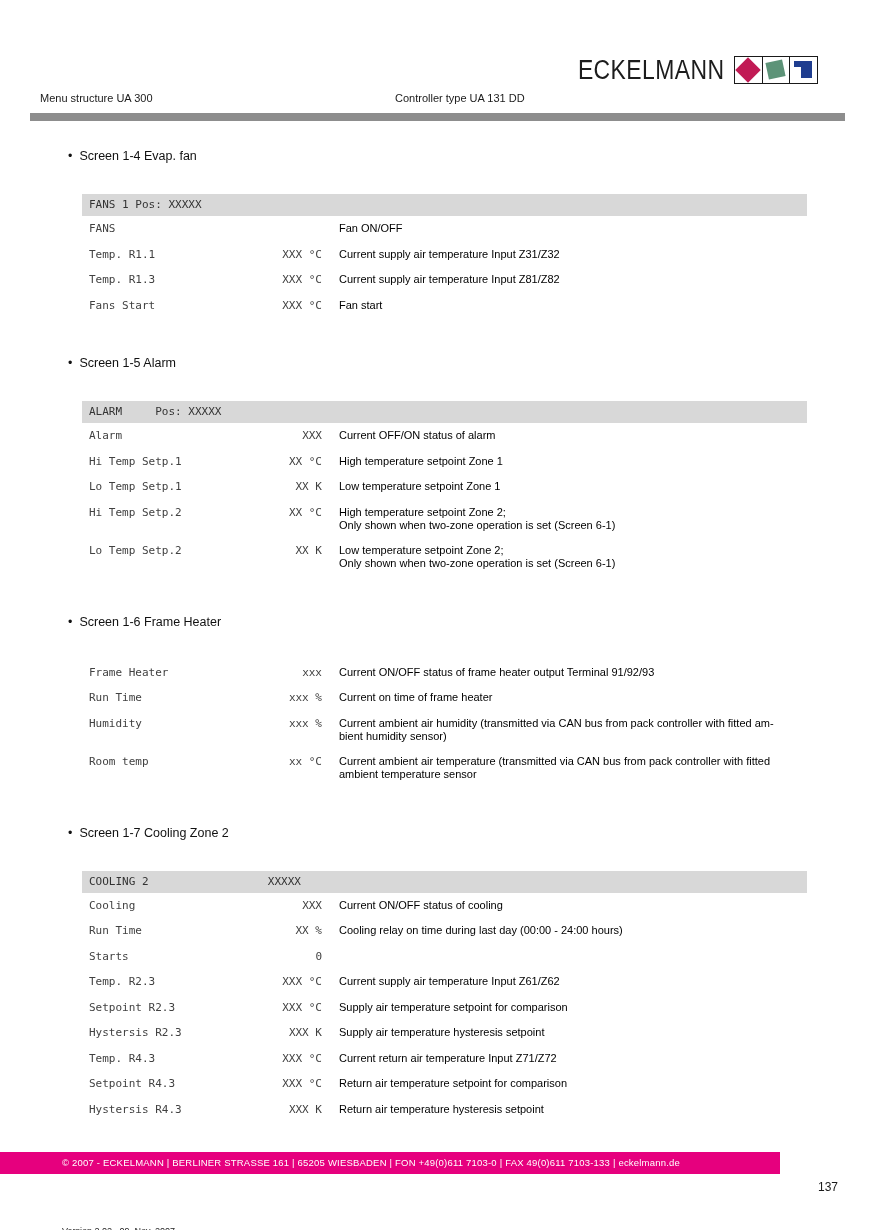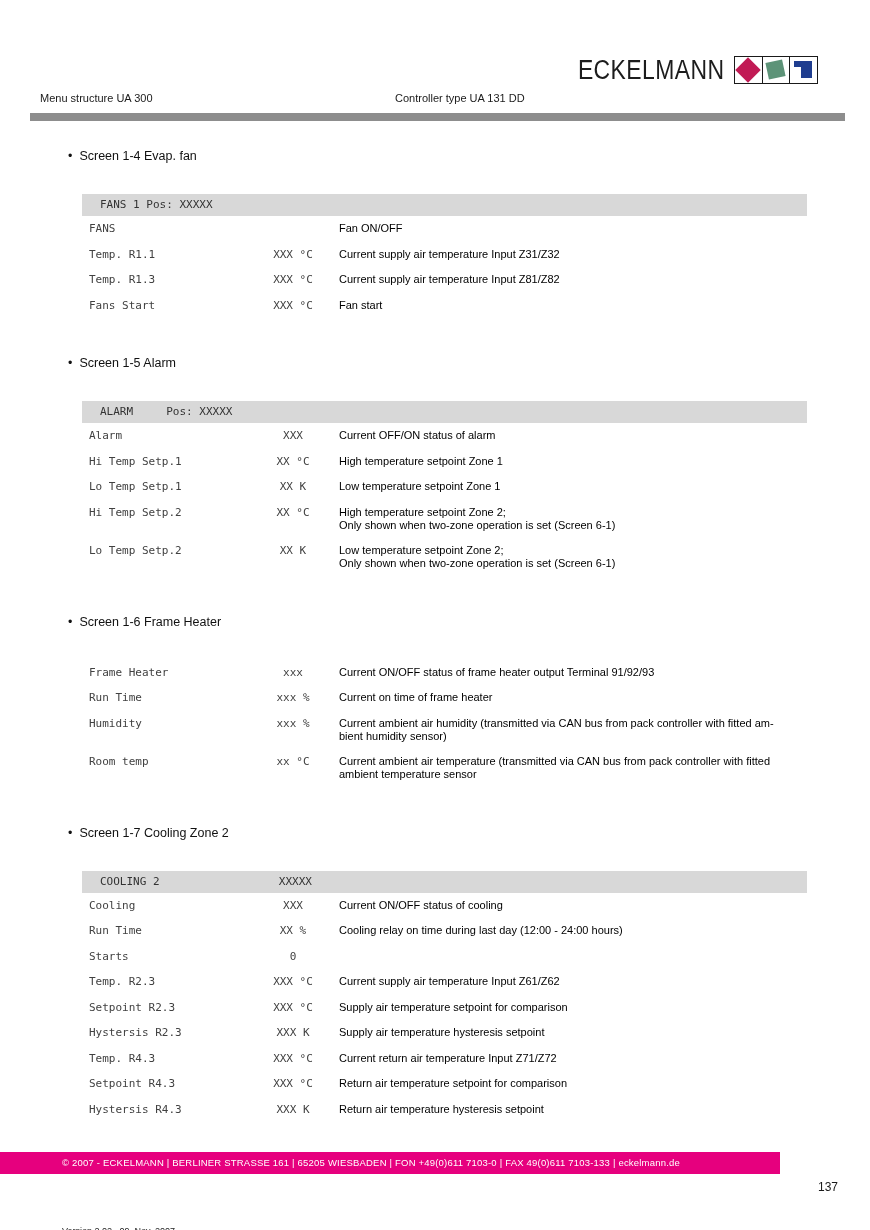--- a/index.html
+++ b/index.html
@@ -37,31 +37,31 @@
   .content{position:absolute;left:82px;top:149px;width:725px;}
   .section-title{
     display:flex;gap:7px;margin-left:-14px;font-size:12.5px;color:#111;
     line-height:15px;margin-bottom:30px;
   }
   .screen-section + .screen-section .section-title{margin-top:38px;}
   .stable{width:725px;}
   .thead{
     background:var(--thead-gray);height:22px;line-height:22px;
     font-family:"DejaVu Sans Mono","Liberation Mono",monospace;
-    font-size:11px;color:#333;padding-left:18px;white-space:pre;
+    font-size:11px;color:#333;padding-left:7px;white-space:pre;
   }
   .trow{
     display:grid;grid-template-columns:175px 58px 1fr;
     padding:6px 0 6.5px 7px;align-items:start;
   }
   .tlabel,.tvalue{
     font-family:"DejaVu Sans Mono","Liberation Mono",monospace;
     font-size:11px;color:#414141;line-height:13px;white-space:pre;
   }
-  .tvalue{text-align:center;}
+  .tvalue{text-align:right;}
   .tdesc{
     font-size:11px;color:#000;line-height:13px;padding-left:17px;
     white-space:pre-line;
   }
   
   .footer-bar{
     position:absolute;left:0;top:1152px;width:780px;height:22px;
     background:var(--magenta);color:#fff;font-size:9.5px;line-height:22px;
     padding-left:62px;letter-spacing:.2px;
   }
@@ -214,21 +214,21 @@
 
   <div class="trow">
     <span class="tlabel">Cooling</span>
     <span class="tvalue">XXX</span>
     <span class="tdesc">Current ON/OFF status of cooling</span>
   </div>
 
   <div class="trow">
     <span class="tlabel">Run Time</span>
     <span class="tvalue">XX %</span>
-    <span class="tdesc">Cooling relay on time during last day (12:00 - 24:00 hours)</span>
+    <span class="tdesc">Cooling relay on time during last day (00:00 - 24:00 hours)</span>
   </div>
 
   <div class="trow">
     <span class="tlabel">Starts</span>
     <span class="tvalue">0</span>
   </div>
 
   <div class="trow">
     <span class="tlabel">Temp. R2.3</span>
     <span class="tvalue">XXX °C</span>

